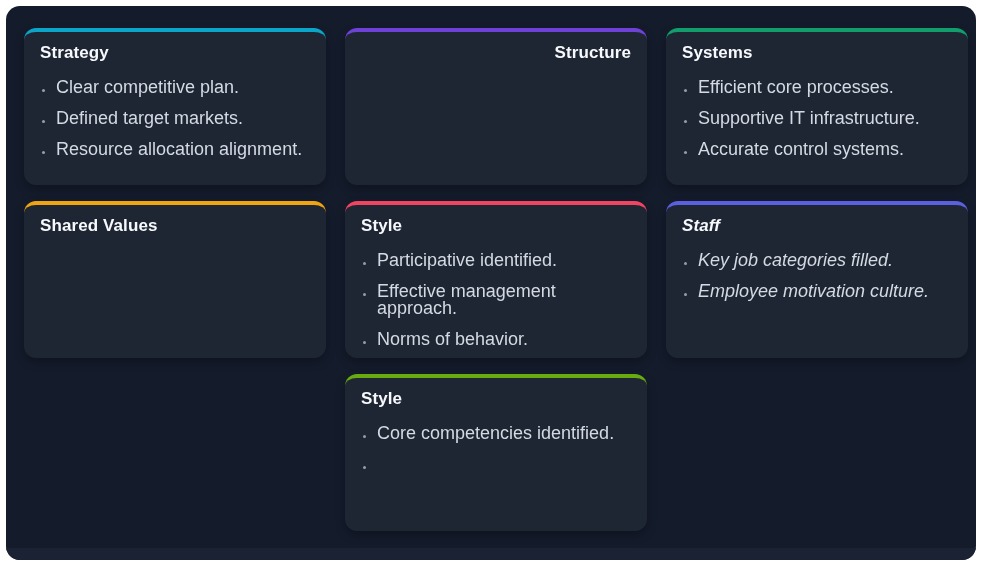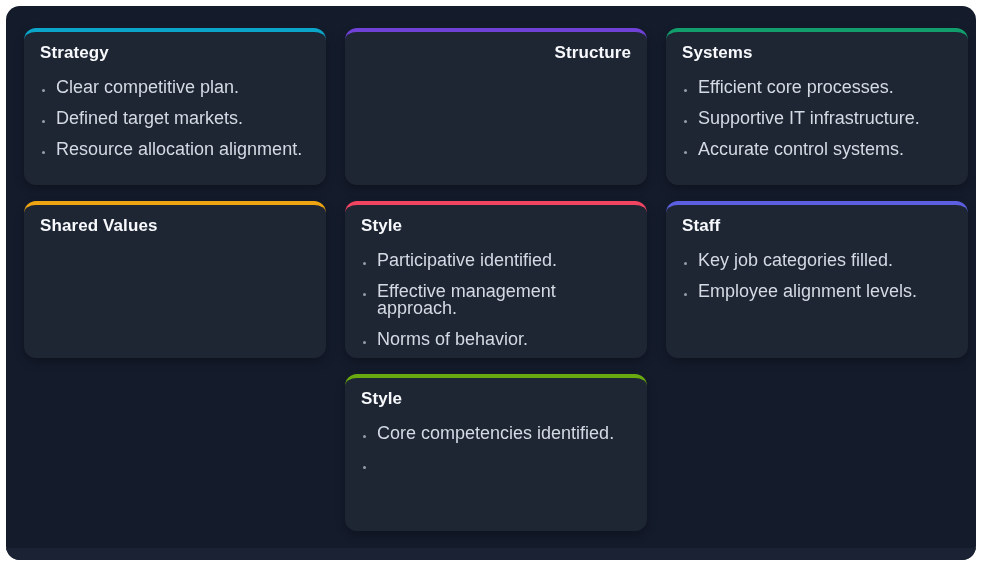--- a/index.html
+++ b/index.html
@@ -117,25 +117,25 @@
 
   <article class="card" style="border-top-color: rgb(240, 68, 97);">
     <h2 class="card-title">Style</h2>
     <ul class="card-list">
           <li><span class="dot"></span><span>Participative identified.</span></li>
           <li><span class="dot"></span><span>Effective management approach.</span></li>
           <li><span class="dot"></span><span>Norms of behavior.</span></li>
         </ul>
   </article>
 
-  <article class="card" style="border-top-color: rgb(92, 95, 224);">
+  <article class="card" style="border-top-color: rgb(92, 95, 224); font-style: italic;">
     <h2 class="card-title">Staff</h2>
     <ul class="card-list">
           <li><span class="dot"></span><span>Key job categories filled.</span></li>
-          <li><span class="dot"></span><span>Employee alignment levels.</span></li>
+          <li><span class="dot"></span><span>Employee motivation culture.</span></li>
         </ul>
   </article>
 
   <article class="card skills-pos" style="border-top-color: rgb(104, 170, 15);">
     <h2 class="card-title">Style</h2>
     <ul class="card-list">
           <li><span class="dot"></span><span>Core competencies identified.</span></li>
           <li><span class="dot"></span></li>
         </ul>
   </article>

